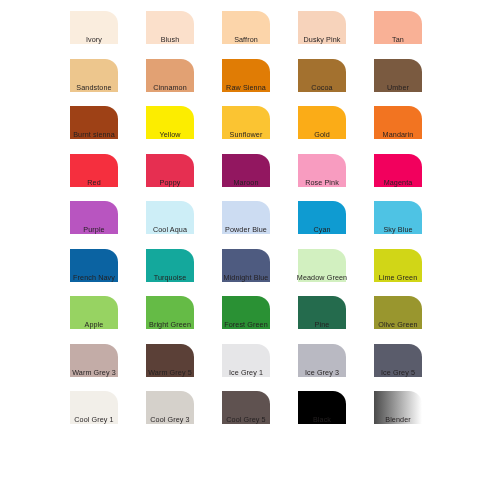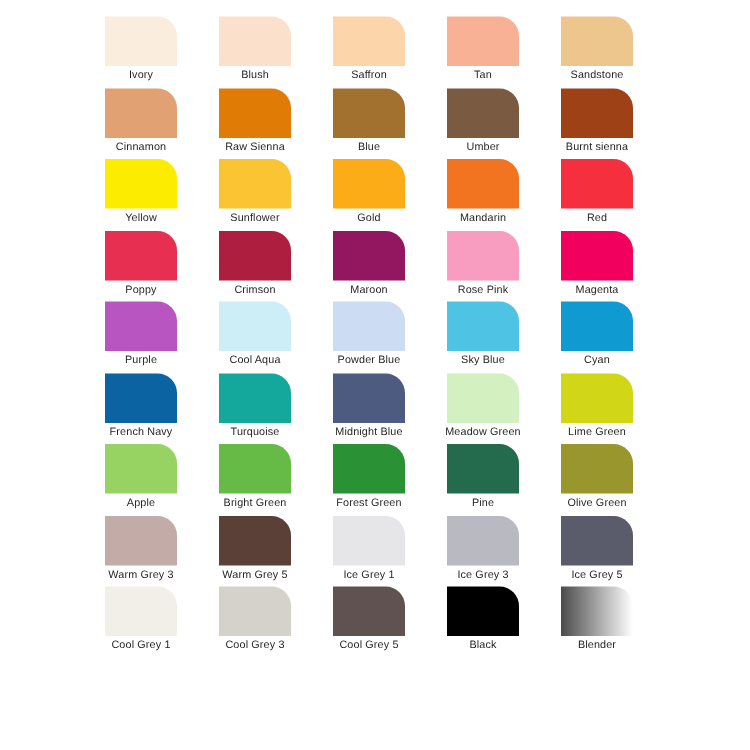--- a/index.html
+++ b/index.html
@@ -37,21 +37,21 @@
   .swatch-chip {
     width: 48px;
     height: 33px;
     border-top-right-radius: 13px;
     background: #ffffff;
   }
   .swatch-label {
     position: absolute;
     left: 50%;
     transform: translateX(-50%);
-    top: 34px;
+    top: 24px;
     white-space: nowrap;
     font-size: 7.2px;
     line-height: 10px;
     color: #231f20;
     font-family: "Liberation Sans", sans-serif;
     letter-spacing: 0.1px;
   }
 </style>
 </head>
 <body>
@@ -64,38 +64,42 @@
       </div>
       <div class="swatch-cell">
         <div class="swatch-chip" style="background: rgb(251, 224, 203);"></div>
         <div class="swatch-label">Blush</div>
       </div>
       <div class="swatch-cell">
         <div class="swatch-chip" style="background: rgb(252, 213, 170);"></div>
         <div class="swatch-label">Saffron</div>
       </div>
       <div class="swatch-cell">
+        <div class="swatch-chip" style="background: rgb(247, 211, 187);"></div>
+        <div class="swatch-label">Dusky Pink</div>
+      </div>
+      <div class="swatch-cell">
         <div class="swatch-chip" style="background: rgb(249, 177, 150);"></div>
         <div class="swatch-label">Tan</div>
       </div>
       <div class="swatch-cell">
         <div class="swatch-chip" style="background: rgb(237, 198, 141);"></div>
         <div class="swatch-label">Sandstone</div>
       </div>
       <div class="swatch-cell">
         <div class="swatch-chip" style="background: rgb(226, 161, 115);"></div>
         <div class="swatch-label">Cinnamon</div>
       </div>
       <div class="swatch-cell">
         <div class="swatch-chip" style="background: rgb(224, 124, 5);"></div>
         <div class="swatch-label">Raw Sienna</div>
       </div>
       <div class="swatch-cell">
         <div class="swatch-chip" style="background: rgb(163, 113, 47);"></div>
-        <div class="swatch-label">Blue</div>
+        <div class="swatch-label">Cocoa</div>
       </div>
       <div class="swatch-cell">
         <div class="swatch-chip" style="background: rgb(122, 90, 64);"></div>
         <div class="swatch-label">Umber</div>
       </div>
       <div class="swatch-cell">
         <div class="swatch-chip" style="background: rgb(158, 65, 22);"></div>
         <div class="swatch-label">Burnt sienna</div>
       </div>
       <div class="swatch-cell">
@@ -116,24 +120,20 @@
       </div>
       <div class="swatch-cell">
         <div class="swatch-chip" style="background: rgb(245, 47, 62);"></div>
         <div class="swatch-label">Red</div>
       </div>
       <div class="swatch-cell">
         <div class="swatch-chip" style="background: rgb(230, 47, 81);"></div>
         <div class="swatch-label">Poppy</div>
       </div>
       <div class="swatch-cell">
-        <div class="swatch-chip" style="background: rgb(174, 30, 63);"></div>
-        <div class="swatch-label">Crimson</div>
-      </div>
-      <div class="swatch-cell">
         <div class="swatch-chip" style="background: rgb(146, 23, 96);"></div>
         <div class="swatch-label">Maroon</div>
       </div>
       <div class="swatch-cell">
         <div class="swatch-chip" style="background: rgb(248, 156, 192);"></div>
         <div class="swatch-label">Rose Pink</div>
       </div>
       <div class="swatch-cell">
         <div class="swatch-chip" style="background: rgb(242, 0, 93);"></div>
         <div class="swatch-label">Magenta</div>
@@ -144,26 +144,26 @@
       </div>
       <div class="swatch-cell">
         <div class="swatch-chip" style="background: rgb(205, 238, 247);"></div>
         <div class="swatch-label">Cool Aqua</div>
       </div>
       <div class="swatch-cell">
         <div class="swatch-chip" style="background: rgb(204, 220, 242);"></div>
         <div class="swatch-label">Powder Blue</div>
       </div>
       <div class="swatch-cell">
+        <div class="swatch-chip" style="background: rgb(15, 155, 209);"></div>
+        <div class="swatch-label">Cyan</div>
+      </div>
+      <div class="swatch-cell">
         <div class="swatch-chip" style="background: rgb(78, 195, 228);"></div>
         <div class="swatch-label">Sky Blue</div>
-      </div>
-      <div class="swatch-cell">
-        <div class="swatch-chip" style="background: rgb(15, 155, 209);"></div>
-        <div class="swatch-label">Cyan</div>
       </div>
       <div class="swatch-cell">
         <div class="swatch-chip" style="background: rgb(11, 99, 162);"></div>
         <div class="swatch-label">French Navy</div>
       </div>
       <div class="swatch-cell">
         <div class="swatch-chip" style="background: rgb(20, 168, 156);"></div>
         <div class="swatch-label">Turquoise</div>
       </div>
       <div class="swatch-cell">

